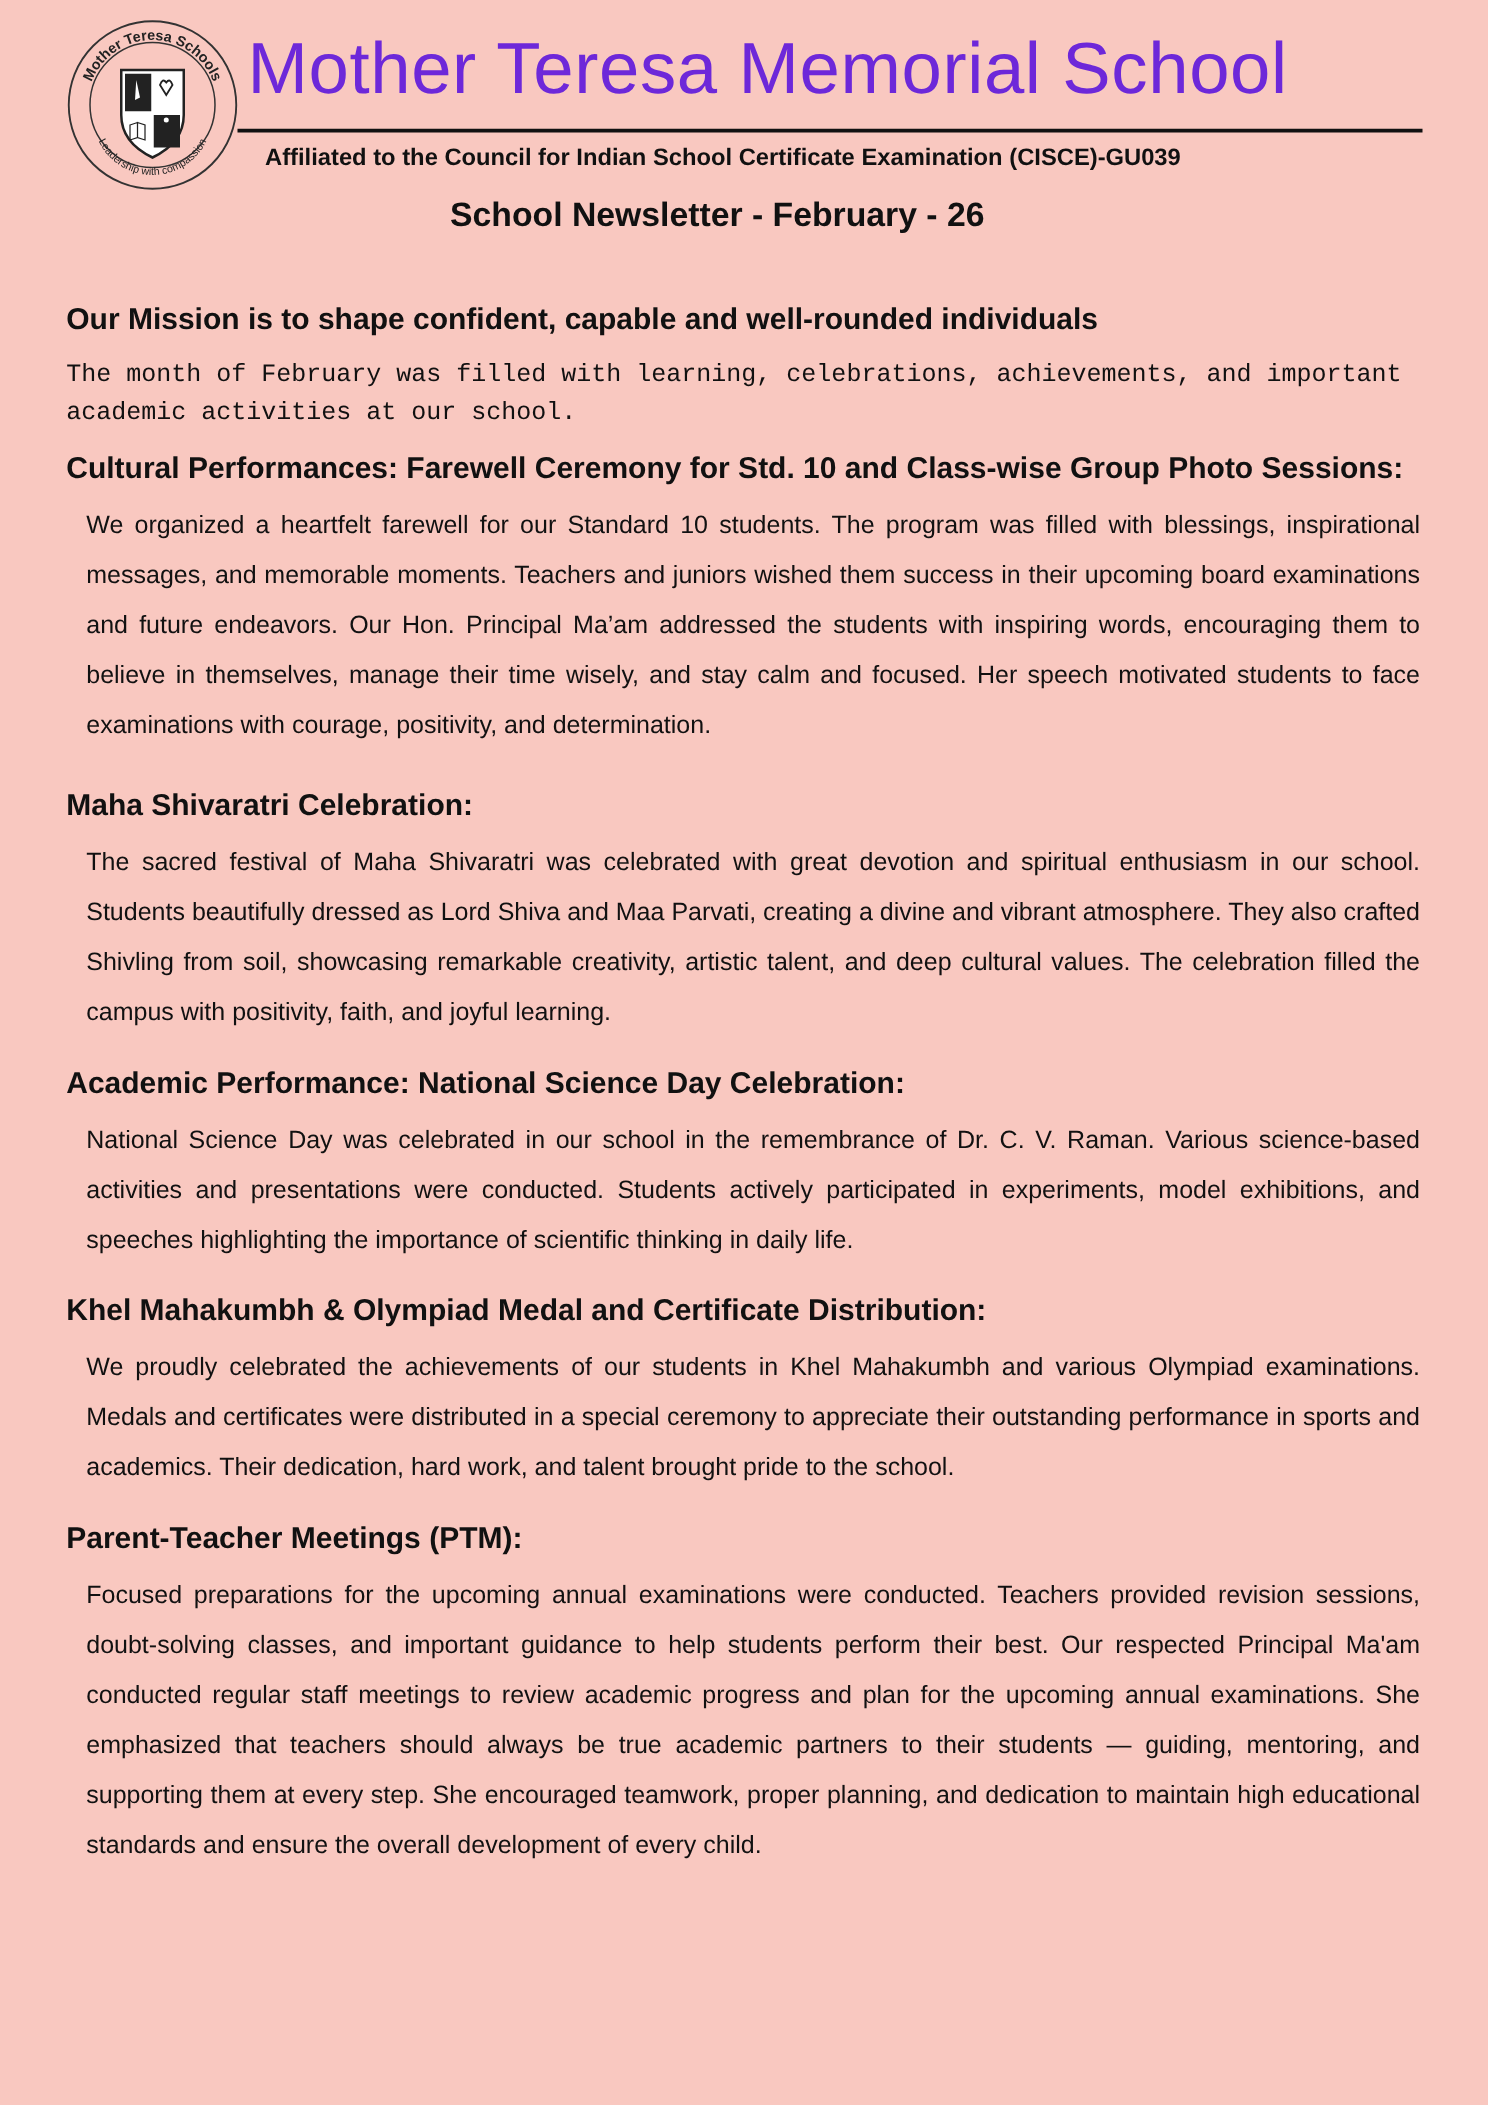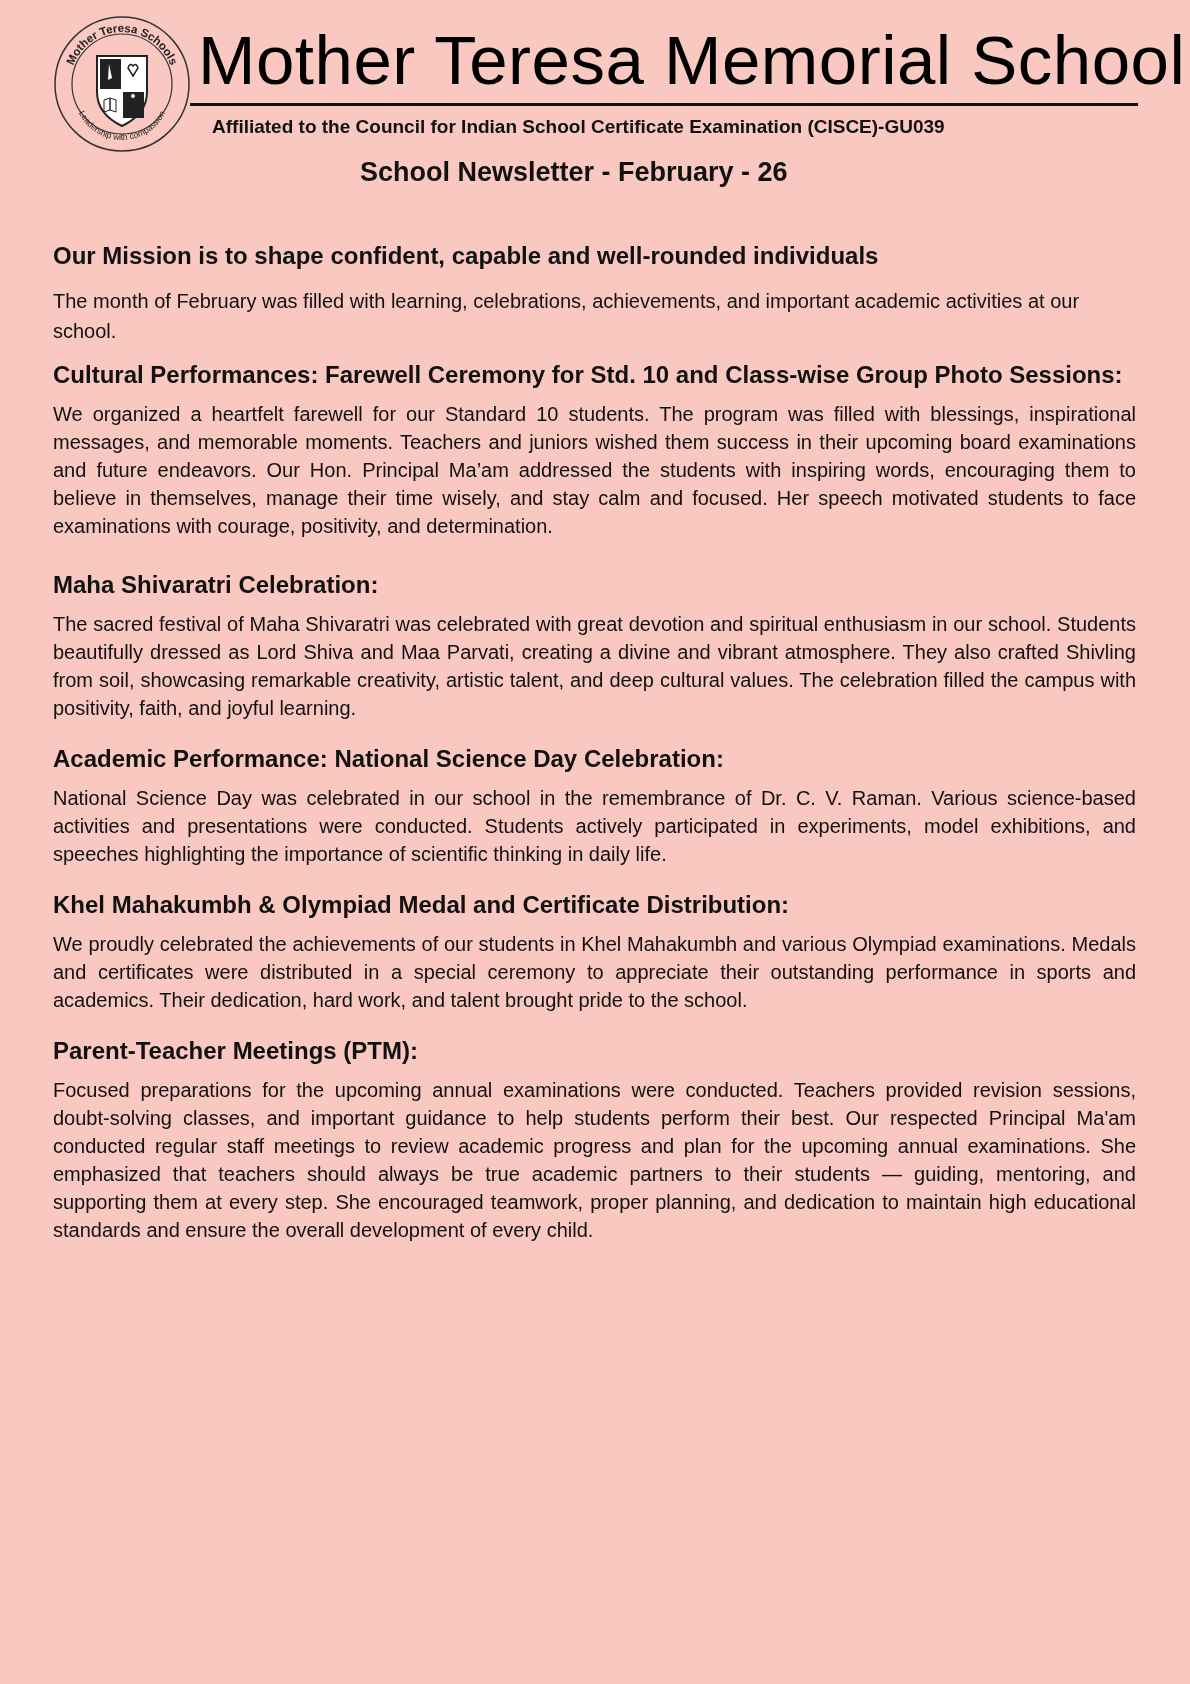--- a/index.html
+++ b/index.html
@@ -2,29 +2,29 @@
 <html><head>
 <meta charset="utf-8">
 <style>
   html, body { margin:0; padding:0; }
   body {
     width:1190px; height:1684px; background:#f9c8c0; color:#111;
     font-family:"Liberation Sans", sans-serif; position:relative; overflow:hidden;
   }
   .header { position:absolute; left:0; top:0; width:1190px; height:200px; }
   .logo { position:absolute; left:52px; top:14px; width:140px; height:140px; }
-  .title { position:absolute; left:198px; top:26px; font-size:69px; font-weight:400; letter-spacing:0.5px; color:#000000; line-height:1; white-space:nowrap; }
+  .title { position:absolute; left:198px; top:26px; font-size:58px; font-weight:400; letter-spacing:0.5px; color:#6d28d9; line-height:1; white-space:nowrap; }
   .rule { position:absolute; left:190px; top:103px; width:948px; height:3px; background:#111; }
   .affil { position:absolute; left:212px; top:116px; font-size:19px; font-weight:700; white-space:nowrap; }
   .newsletter { position:absolute; left:360px; top:157px; font-size:27px; font-weight:700; white-space:nowrap; }
   .content { position:absolute; left:53px; top:242px; width:1083px; }
   .mission { font-size:24px; font-weight:700; margin:0 0 16px 0; }
-  .intro { font-size:20px; line-height:30px; margin:0 0 12px 0; }
+  .intro { font-size:20px; line-height:30px; margin:0 0 12px 0;font-family:Liberation Mono, monospace; }
   h2 { font-size:24px; font-weight:700; margin:0 0 8px 0; line-height:34px; }
-  p { font-size:20px; line-height:28px; margin:0 0 20px 0; text-align:justify; }
+  p { font-size:20px; line-height:40px; margin:0 0 20px 16px; text-align:justify; }
 </style>
 </head>
 <body>
 
 <div class="header">
   <svg class="logo" viewBox="0 0 140 140">
     <circle cx="70" cy="70" r="67" fill="none" stroke="#333" stroke-width="1.5"></circle>
     <circle cx="70" cy="70" r="50" fill="none" stroke="#333" stroke-width="1.2"></circle>
     <defs>
       <path id="topArc" d="M 18 70 A 52 52 0 0 1 122 70"></path>

